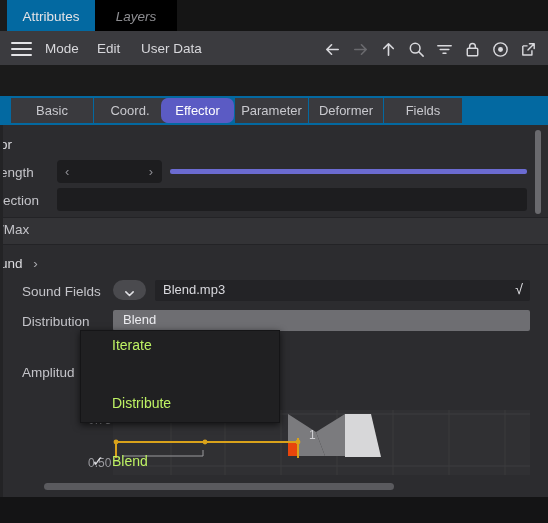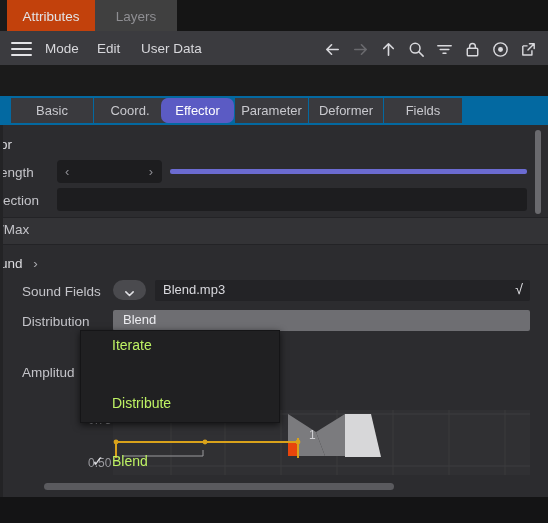--- a/index.html
+++ b/index.html
@@ -7,22 +7,22 @@
     width:548px;height:523px;overflow:hidden;
     font-family:"Liberation Sans","DejaVu Sans",sans-serif;
     -webkit-font-smoothing:antialiased;
   }
   #app{position:relative;width:548px;height:523px;background:#1b1b1b;overflow:hidden;}
 
   
   .tabstrip{position:absolute;left:0;top:0;width:548px;height:33px;background:#1b1b1b;}
   .wtab{position:absolute;top:0;height:33px;display:flex;align-items:center;
         justify-content:center;font-size:13.5px;box-sizing:border-box;}
-  .wtab.active{left:7px;width:88px;background:#c2410c;color:#e3e3e6;}
-  .wtab.inactive{left:95px;width:82px;background:#404040;color:#8e8e92;}
+  .wtab.active{left:7px;width:88px;background:#0369a1;color:#e3e3e6;}
+  .wtab.inactive{left:95px;width:82px;background:#000000;color:#8e8e92;font-style:italic;}
   .strip-rest{position:absolute;left:177px;top:0;right:0;height:33px;background:#151515;}
   .strip-under{position:absolute;left:0;top:31px;width:548px;height:2px;background:#3b3b3f;}
 
   
   .menurow{position:absolute;left:0;top:33px;width:548px;height:32px;background:#3b3b3f;}
   .hamb{position:absolute;left:11px;top:9px;width:21px;height:15px;cursor:pointer;}
   .hamb i{position:absolute;left:0;width:21px;height:2.4px;background:#e4e4e7;border-radius:1px;}
   .hamb i:nth-child(1){top:0;}
   .hamb i:nth-child(2){top:6px;}
   .hamb i:nth-child(3){top:12px;}

